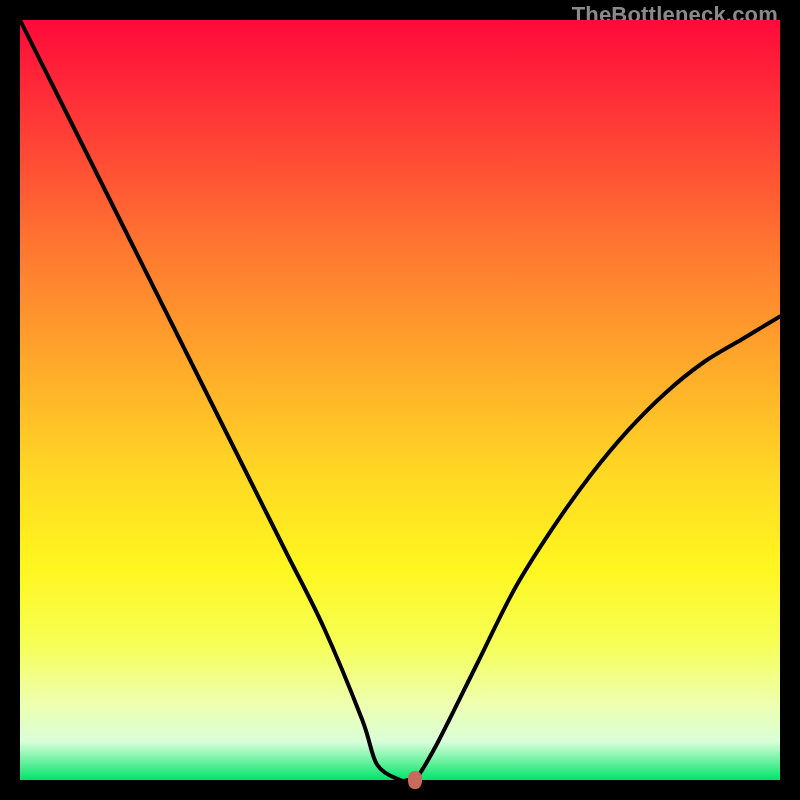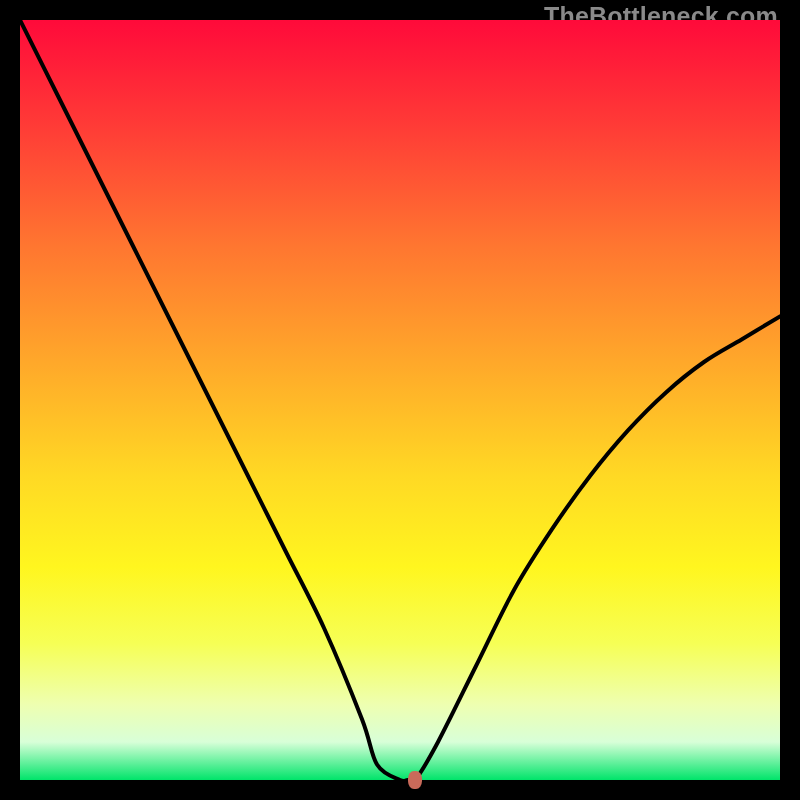--- a/index.html
+++ b/index.html
@@ -26,21 +26,21 @@
       #f6ff55 82%,
       #eeffb0 90%,
       #d8ffd8 95%,
       #00e46a 100%);
   }
   .watermark {
     position: absolute;
     top: 2px;
     right: 22px;
     font-family: Arial, Helvetica, sans-serif;
-    font-size: 25px;
+    font-size: 22px;
     font-weight: 600;
     color: #8a8a8a;
     letter-spacing: 0.2px;
   }
   svg.curve {
     position: absolute;
     left: 0;
     top: 0;
     width: 760px;
     height: 760px;

